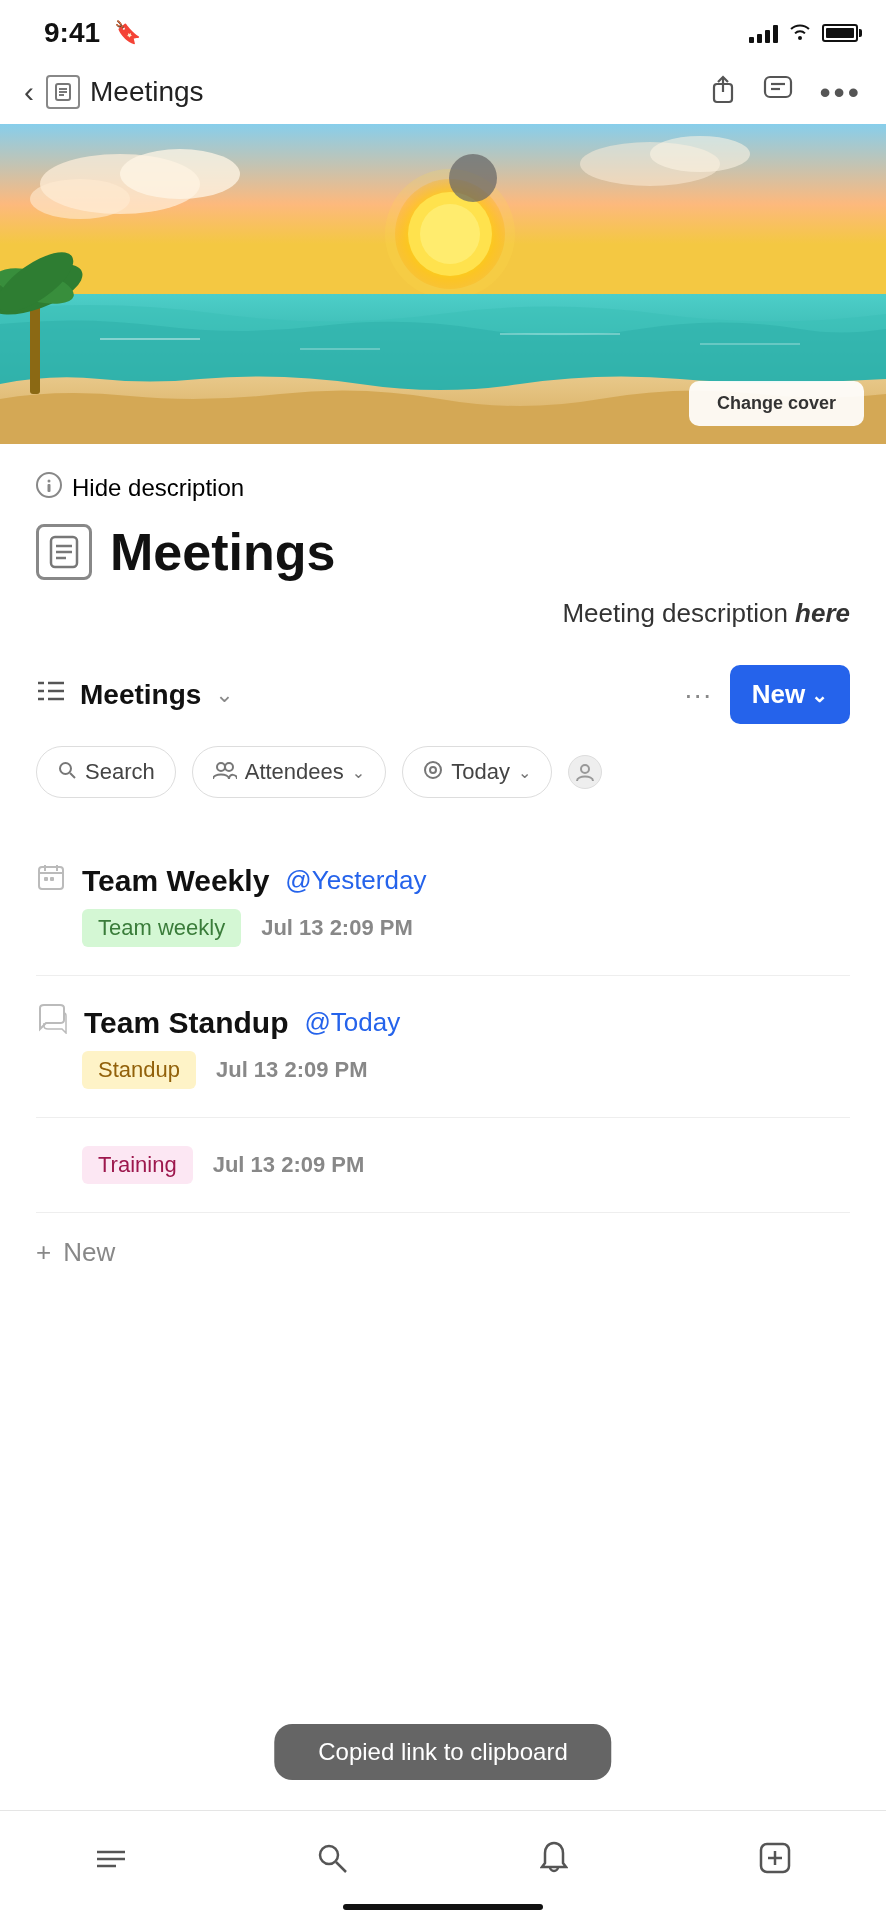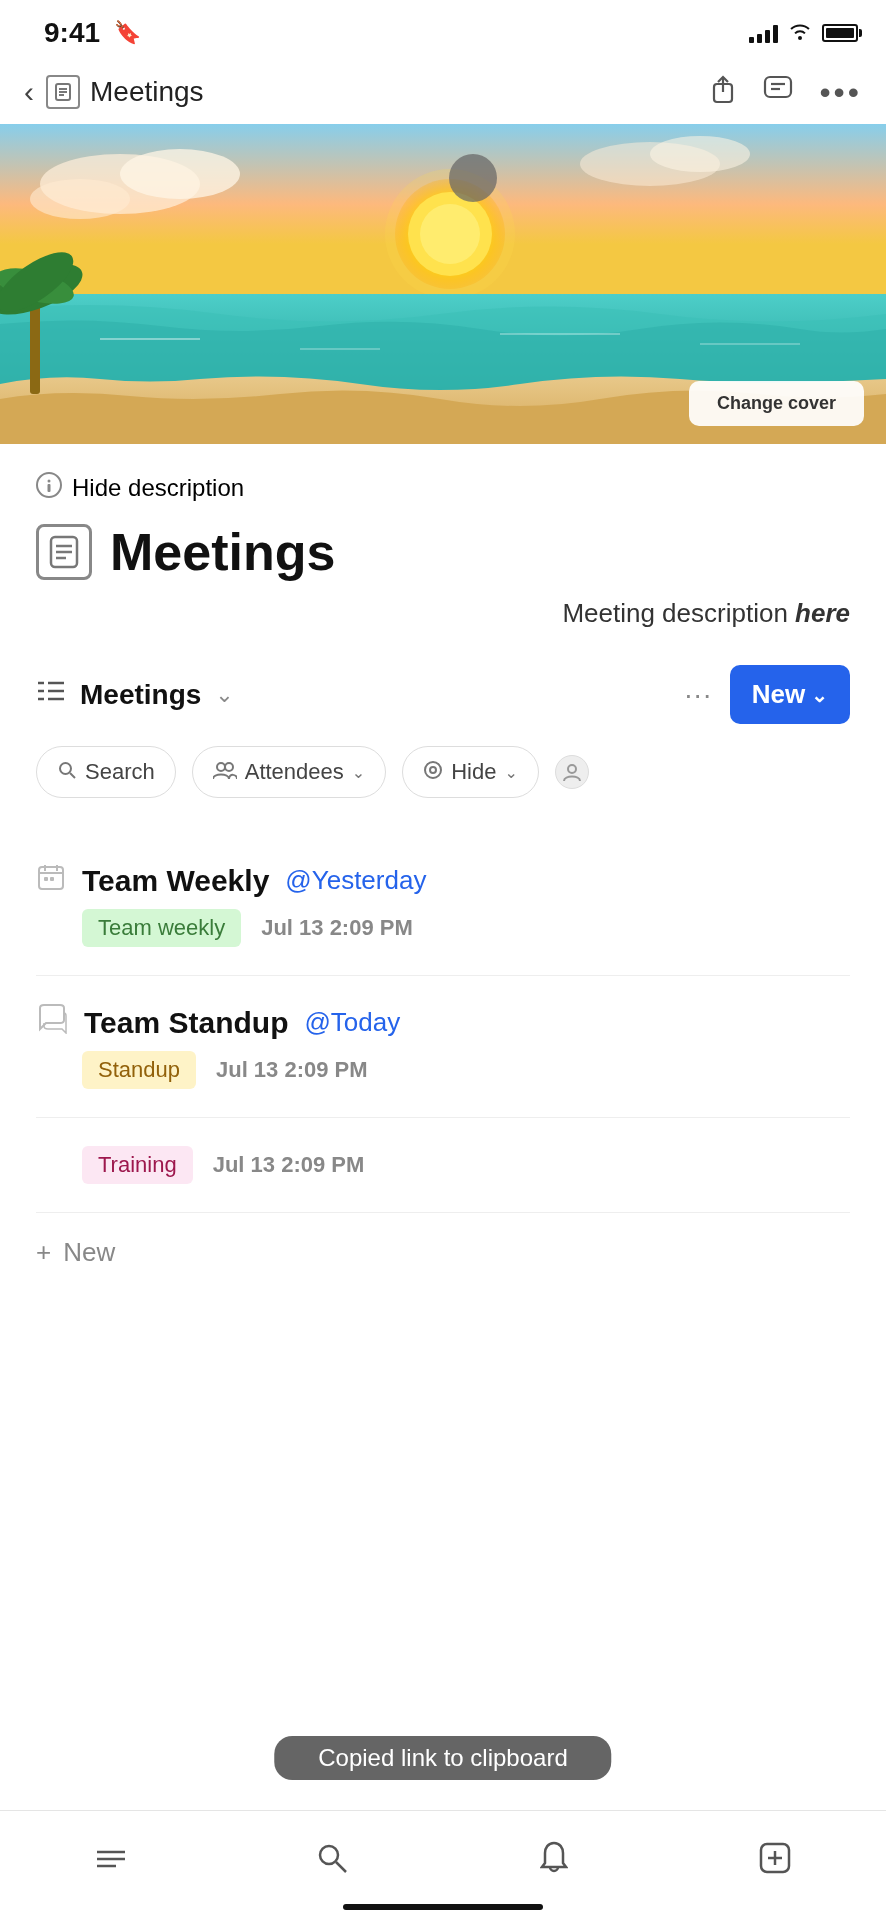--- a/index.html
+++ b/index.html
@@ -379,21 +379,21 @@
 
     
     .toast {
       position: fixed;
       bottom: 140px;
       left: 50%;
       transform: translateX(-50%);
       background: rgba(80,80,80,0.88);
       color: #fff;
       border-radius: 18px;
-      padding: 8px 44px;
+      padding: 14px 44px;
       font-size: 24px;
       white-space: nowrap;
       z-index: 100;
     }
 
     
     .tab-bar {
       position: fixed;
       bottom: 0;
       left: 0;
@@ -621,21 +621,21 @@
       <span>Attendees</span>
       <span class="filter-chevron">⌄</span>
     </div>
     <div class="filter-pill">
       <span class="filter-icon">
         <svg width="20" height="20" viewBox="0 0 20 20" fill="none" stroke="#777" stroke-width="2">
           <circle cx="10" cy="10" r="8"></circle>
           <circle cx="10" cy="10" r="3"></circle>
         </svg>
       </span>
-      <span>Hide</span>
+      <span>Today</span>
       <span class="filter-chevron">⌄</span>
     </div>
     <div class="filter-avatar">
       <svg width="22" height="22" viewBox="0 0 22 22" fill="none" stroke="#999" stroke-width="2">
         <circle cx="11" cy="8" r="4"></circle>
         <path d="M3 20 C3 14 19 14 19 20"></path>
       </svg>
     </div>
   </div>
 

